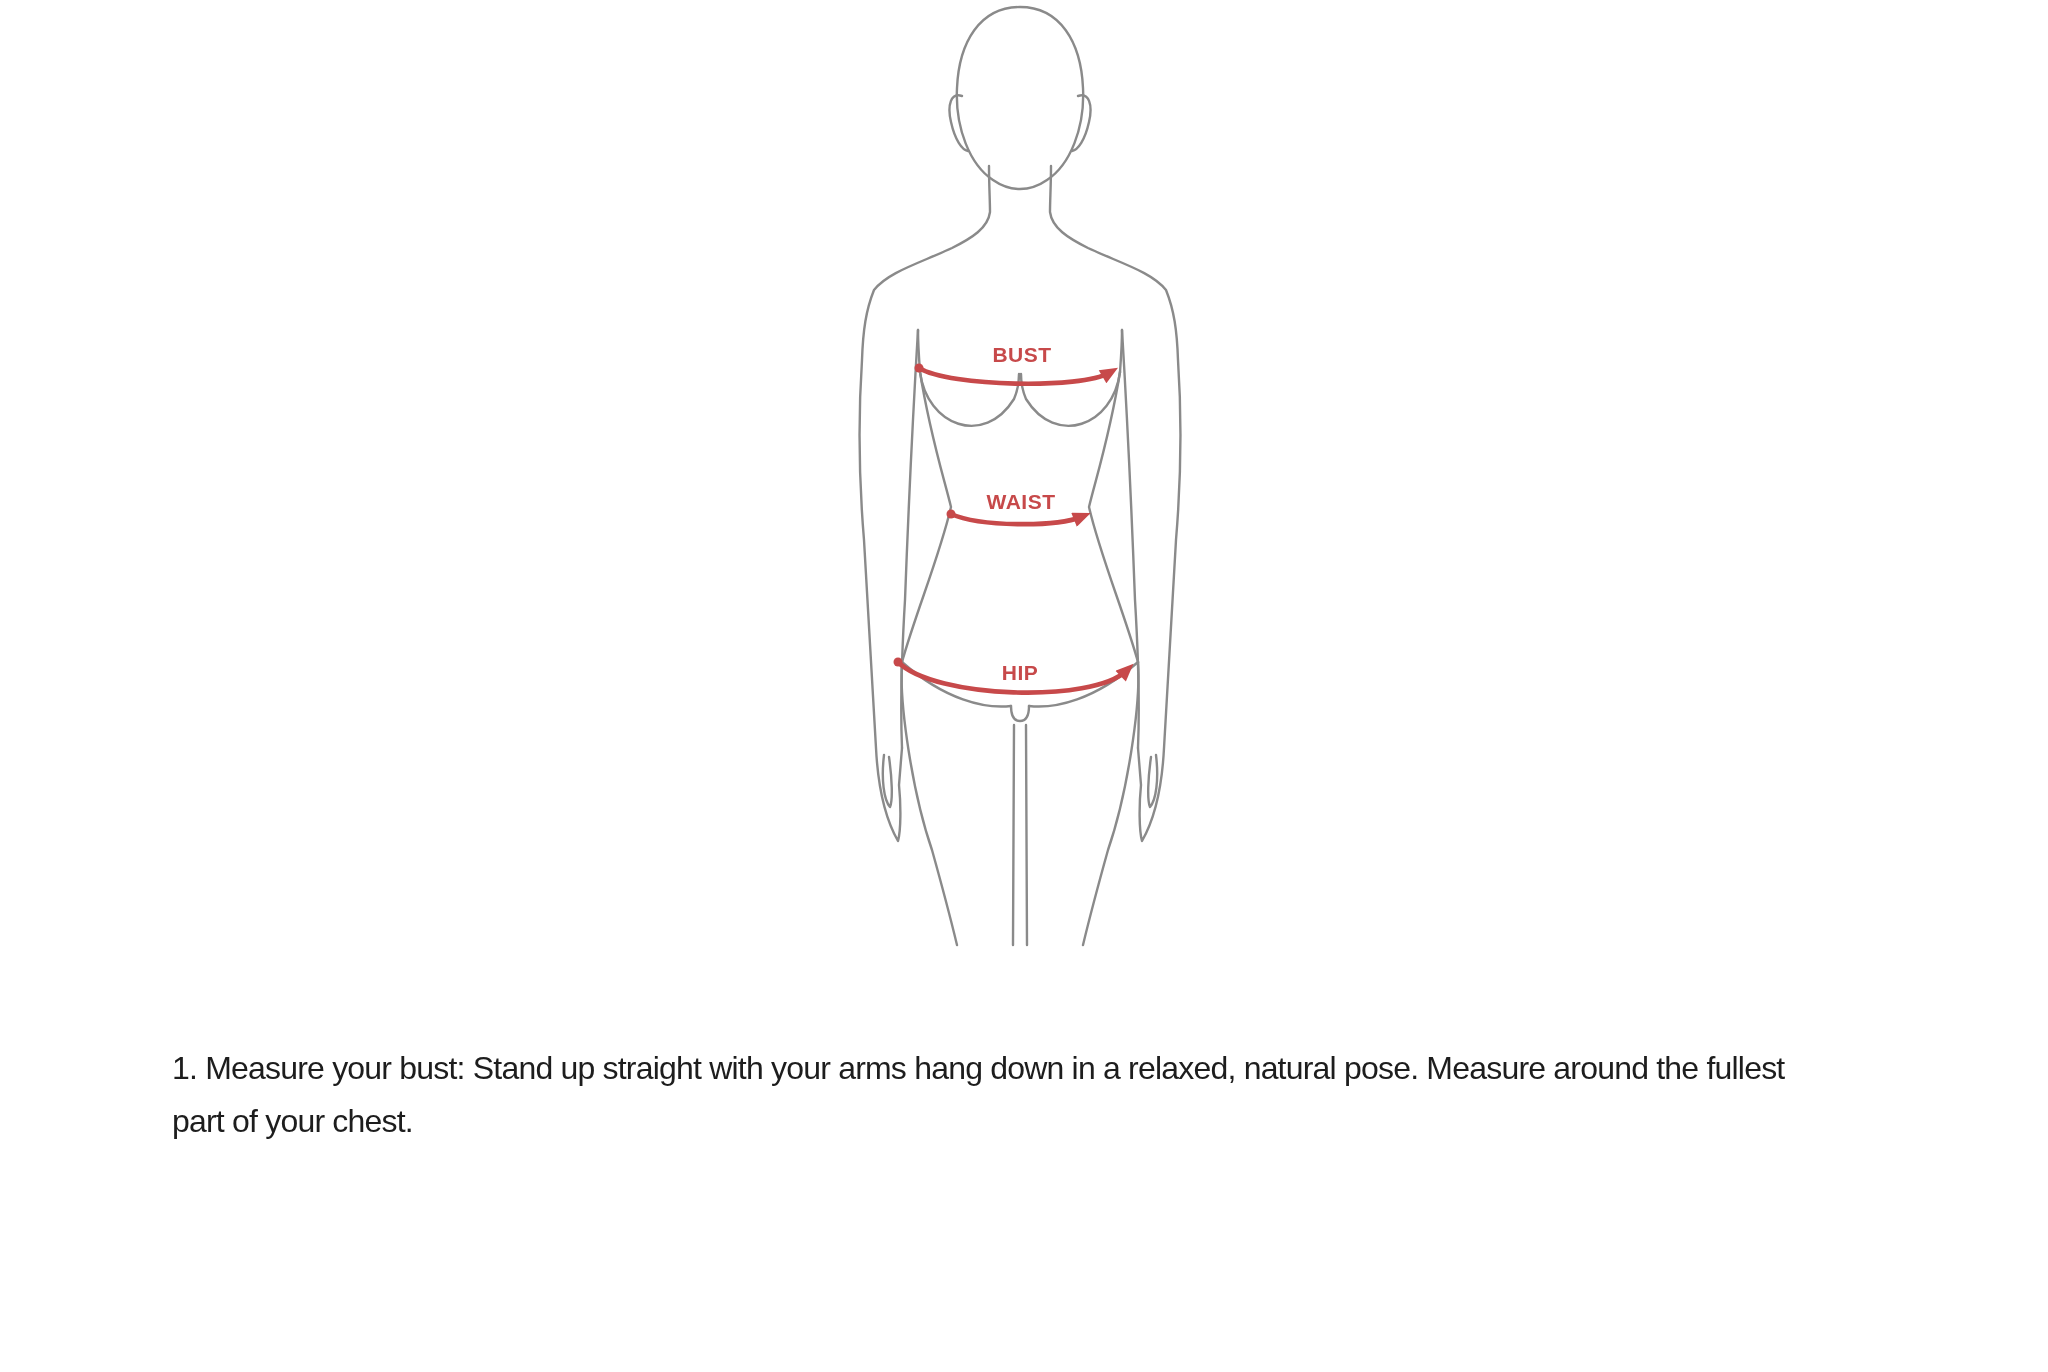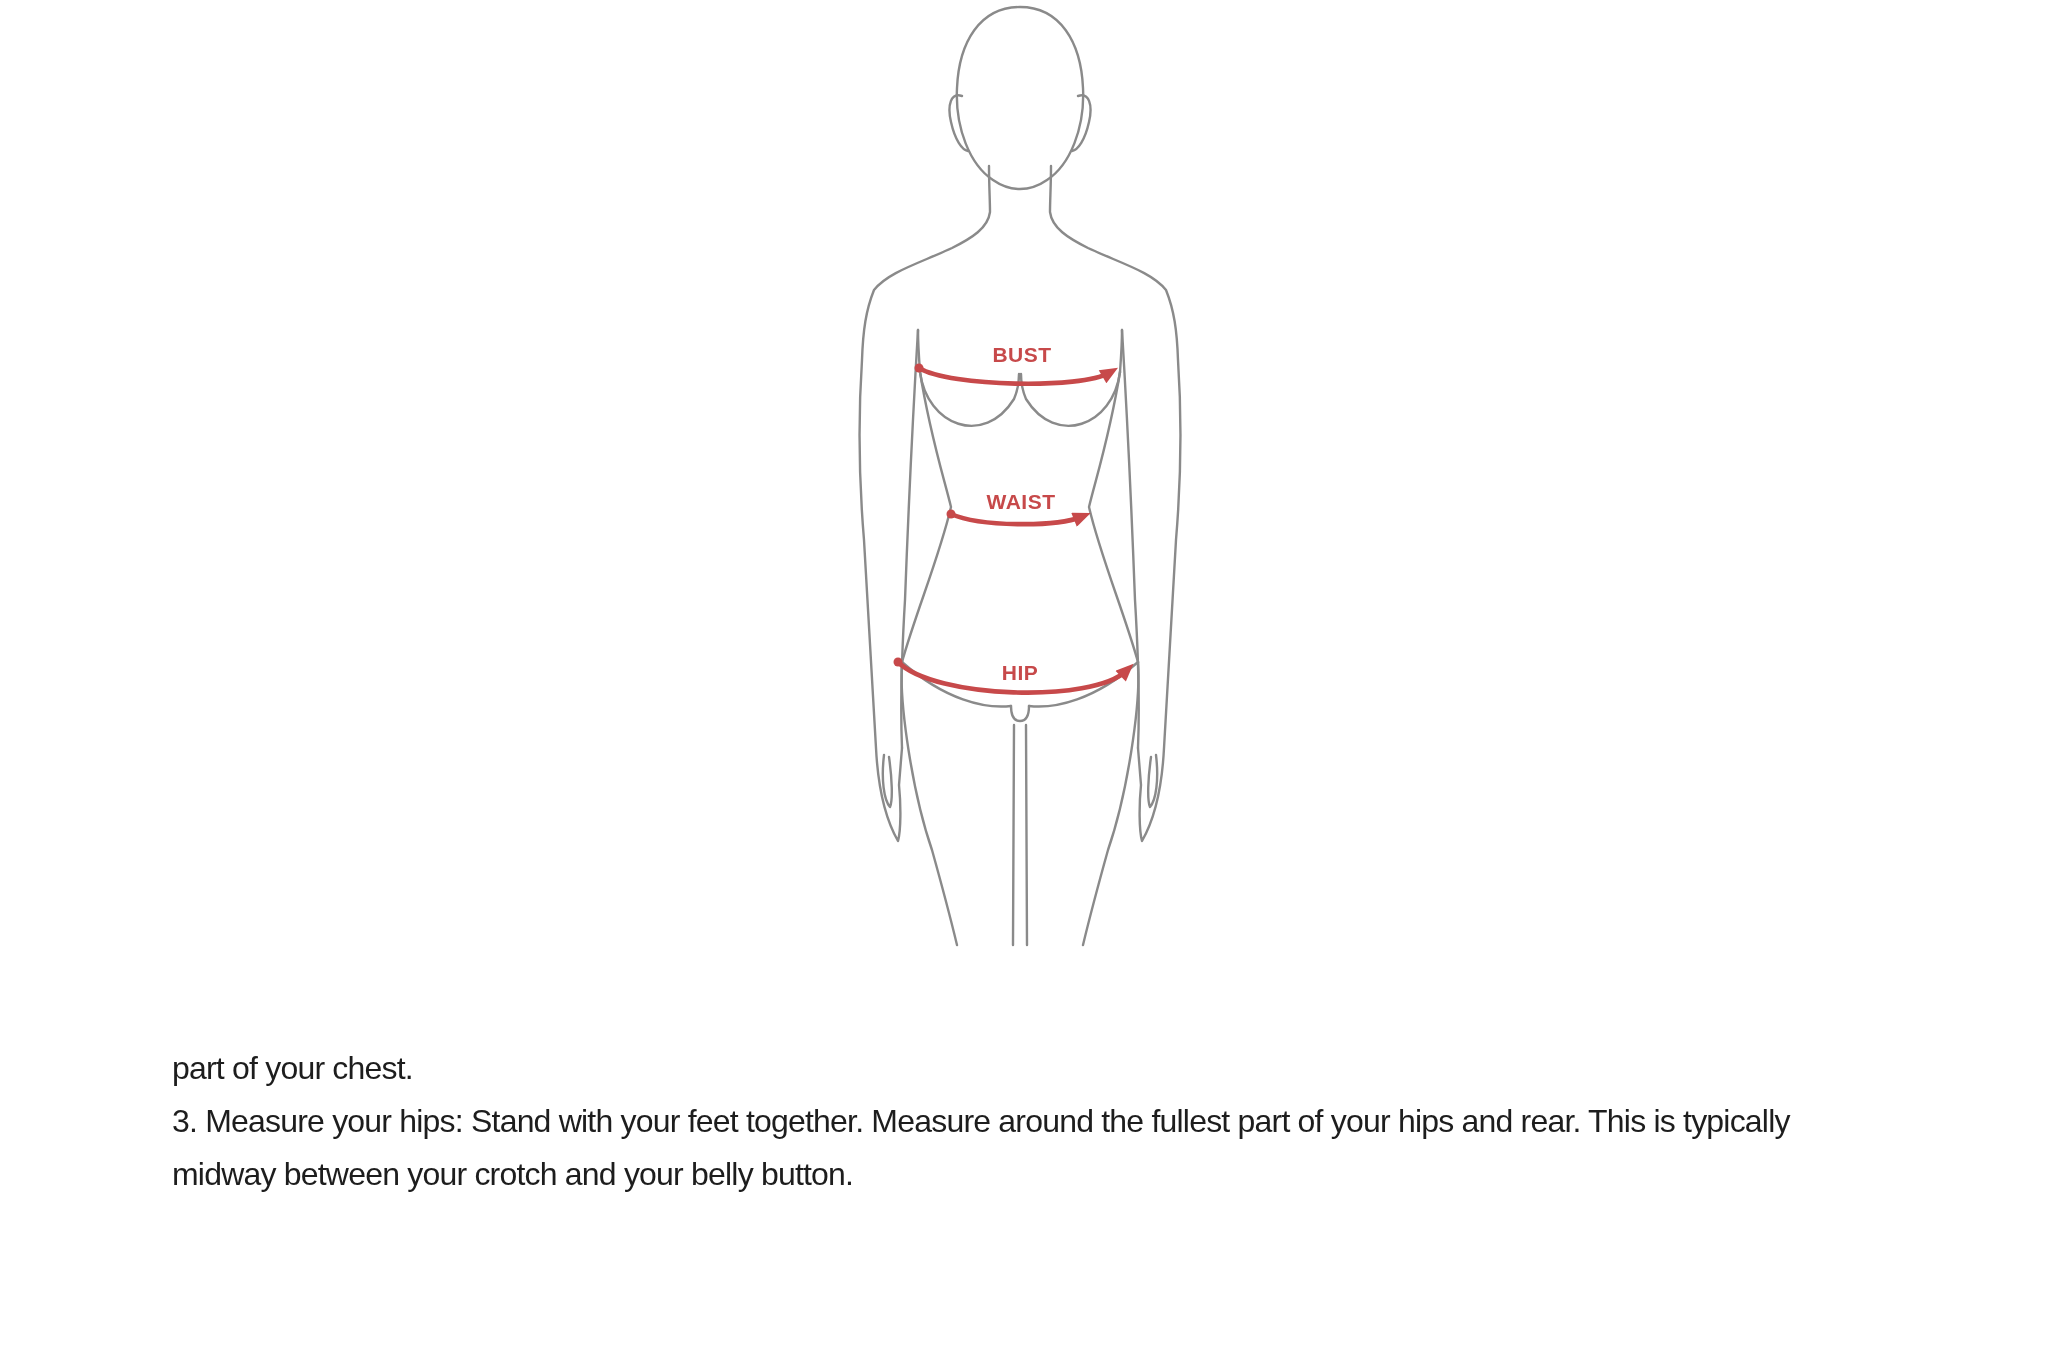--- a/index.html
+++ b/index.html
@@ -130,23 +130,20 @@
     <circle cx="898" cy="662" r="4.5" class="accent-fill"></circle>
     <path class="accent-line" marker-end="url(#arrowhead)" d="M 898,662 C 935,699 1093,703 1126,671"></path>
 
     <text x="1022" y="362" class="measure-label">BUST</text>
     <text x="1021" y="509" class="measure-label">WAIST</text>
     <text x="1020" y="680" class="measure-label">HIP</text>
   </svg>
 
   <div id="instructions">
     <div>
+      <span class="line">1. Measure your bust: Stand up straight with your arms hang down in a relaxed, natural pose. Measure around the fullest</span>
       <span class="line">part of your chest.</span>
     </div>
     <div>
-    </div>
-    <div>
-      <span class="line">3. Measure your hips: Stand with your feet together. Measure around the fullest part of your hips and rear. This is typically</span>
-      <span class="line">midway between your crotch and your belly button.</span>
     </div>
   </div>
 
 </div>
 
 </body></html>

